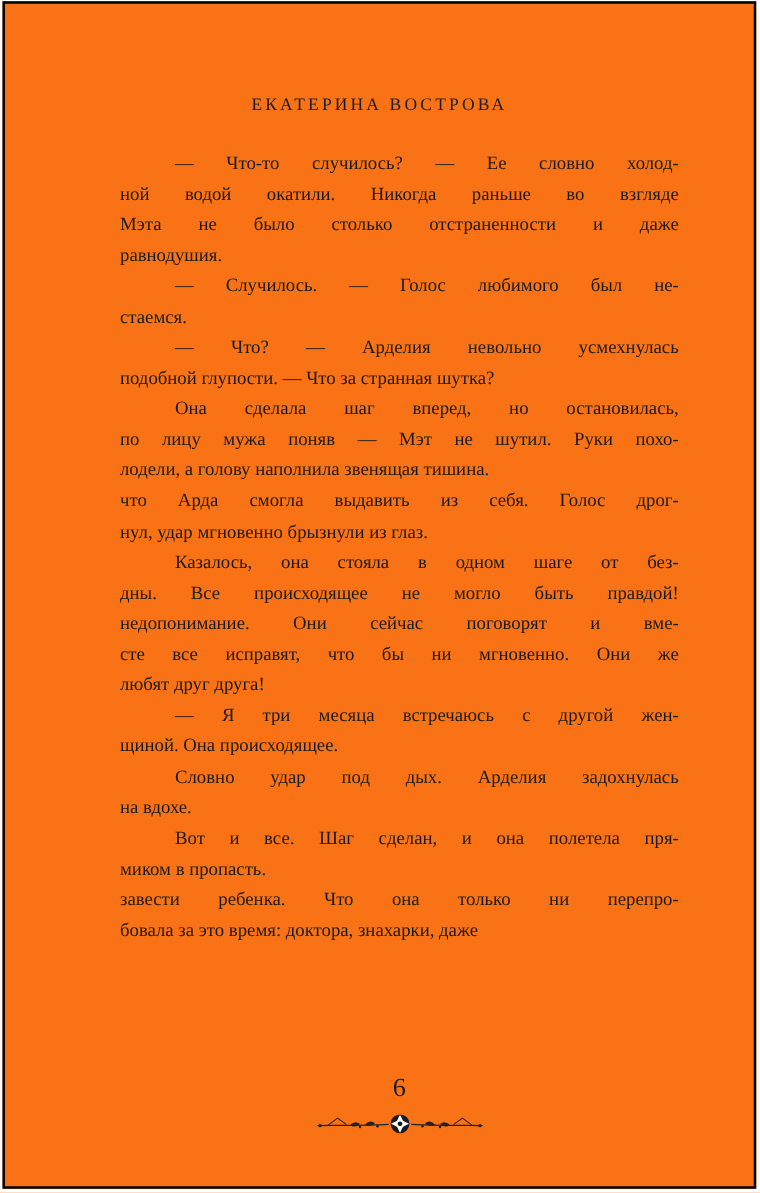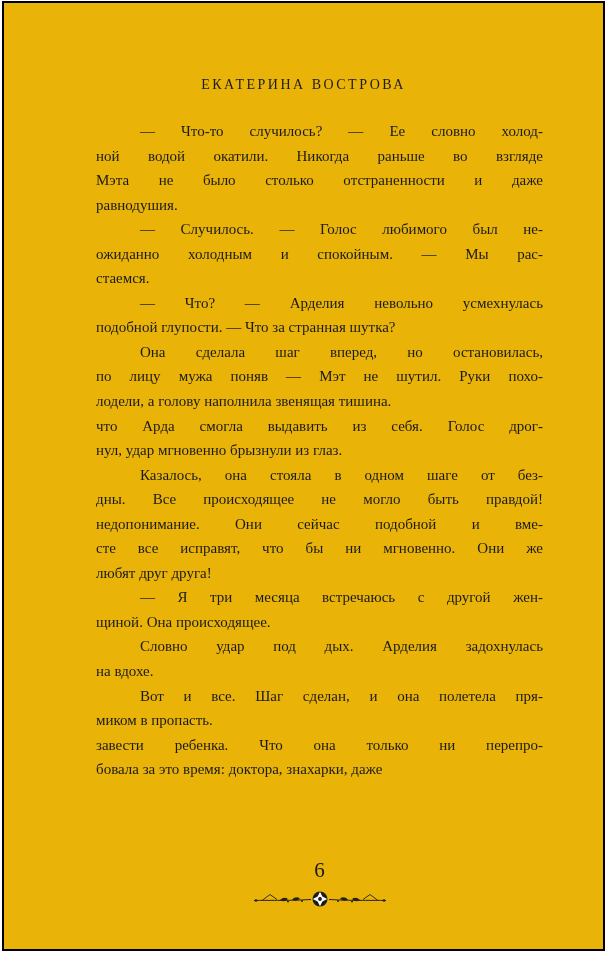--- a/index.html
+++ b/index.html
@@ -12,21 +12,21 @@
     font-family: "Liberation Serif", serif;
   }
   .page {
     position: absolute;
     left: 2px;
     top: 1px;
     width: 603px;
     height: 950px;
     box-sizing: border-box;
     border: 2px solid #000000;
-    background: #eab308;
+    background: #f97316;
   }
   .running-header {
     position: absolute;
     left: 0;
     right: 0;
     top: 74px;
     text-align: center;
     font-size: 14px;
     letter-spacing: 2.5px;
     color: #1c1c24;
@@ -75,32 +75,31 @@
 <div class="page">
 
   <div class="running-header">ЕКАТЕРИНА ВОСТРОВА</div>
 
   <div class="body-text">
       <div class="line first">— Что-то случилось? — Ее словно холод-</div>
       <div class="line">ной водой окатили. Никогда раньше во взгляде</div>
       <div class="line">Мэта не было столько отстраненности и даже</div>
       <div class="line last">равнодушия.</div>
       <div class="line first">— Случилось. — Голос любимого был не-</div>
-      <div class="line">ожиданно холодным и спокойным. — Мы рас-</div>
       <div class="line last">стаемся.</div>
       <div class="line first">— Что? — Арделия невольно усмехнулась</div>
       <div class="line last">подобной глупости. — Что за странная шутка?</div>
       <div class="line first">Она сделала шаг вперед, но остановилась,</div>
       <div class="line">по лицу мужа поняв — Мэт не шутил. Руки похо-</div>
       <div class="line last">лодели, а голову наполнила звенящая тишина.</div>
       <div class="line">что Арда смогла выдавить из себя. Голос дрог-</div>
       <div class="line last">нул, удар мгновенно брызнули из глаз.</div>
       <div class="line first">Казалось, она стояла в одном шаге от без-</div>
       <div class="line">дны. Все происходящее не могло быть правдой!</div>
-      <div class="line">недопонимание. Они сейчас подобной и вме-</div>
+      <div class="line">недопонимание. Они сейчас поговорят и вме-</div>
       <div class="line">сте все исправят, что бы ни мгновенно. Они же</div>
       <div class="line last">любят друг друга!</div>
       <div class="line first">— Я три месяца встречаюсь с другой жен-</div>
       <div class="line last">щиной. Она происходящее.</div>
       <div class="line first">Словно удар под дых. Арделия задохнулась</div>
       <div class="line last">на вдохе.</div>
       <div class="line first">Вот и все. Шаг сделан, и она полетела пря-</div>
       <div class="line last">миком в пропасть.</div>
       <div class="line">завести ребенка. Что она только ни перепро-</div>
       <div class="line last">бовала за это время: доктора, знахарки, даже</div>

